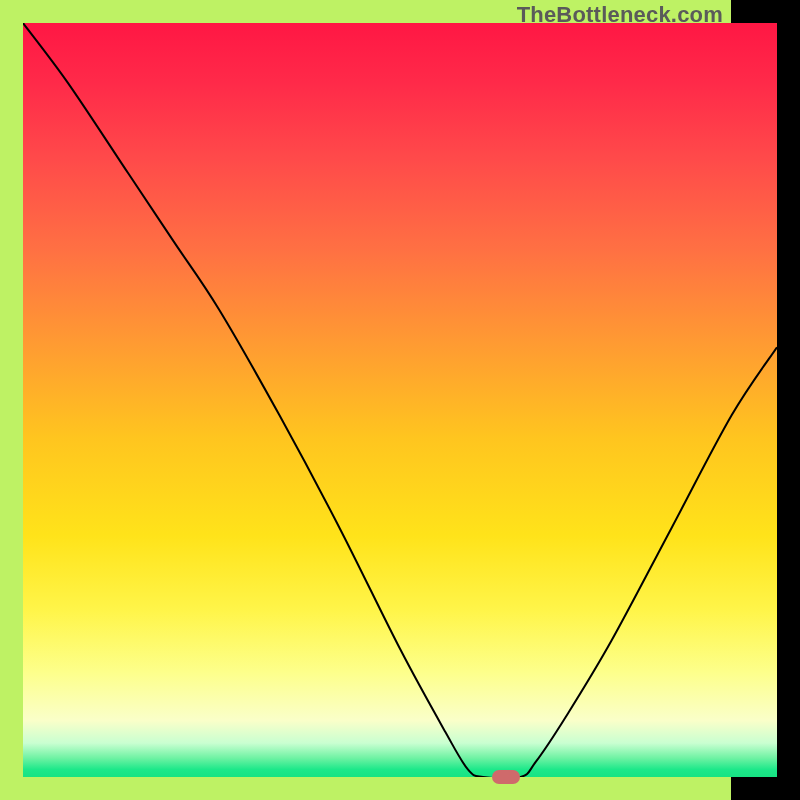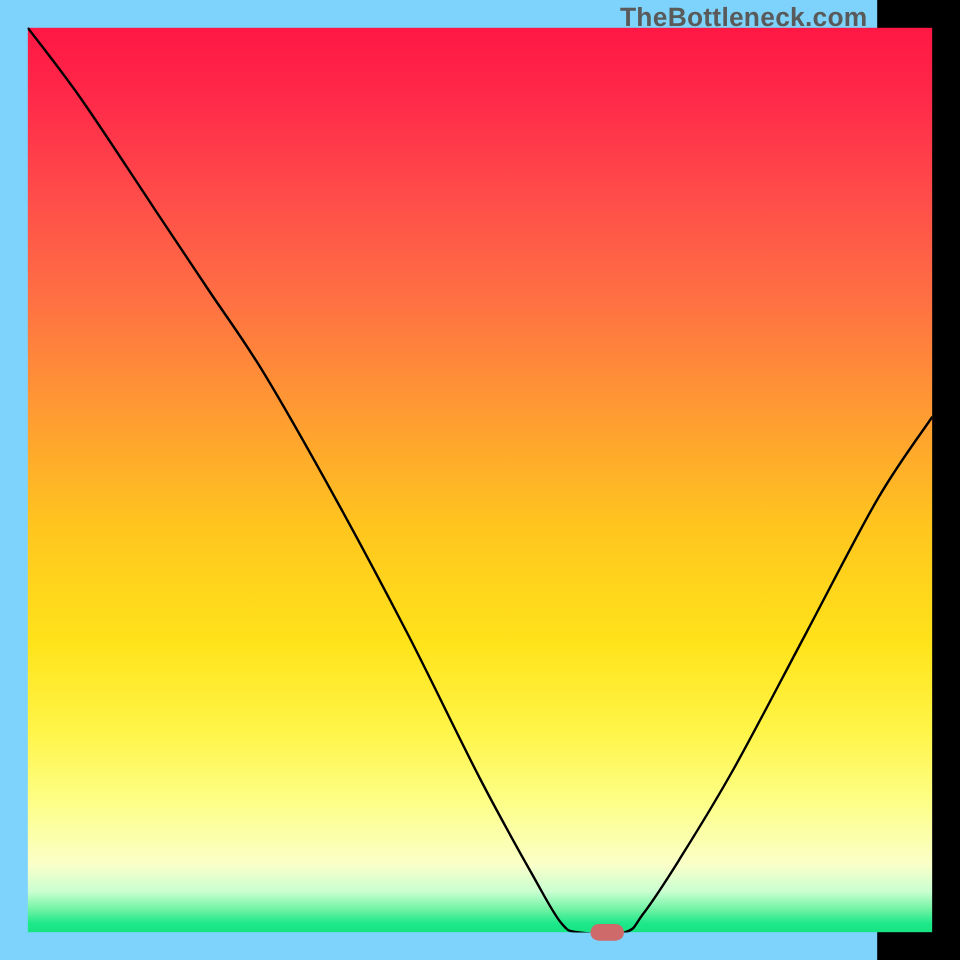--- a/index.html
+++ b/index.html
@@ -8,21 +8,21 @@
     width: 800px;
     height: 800px;
     background: #000;
     overflow: hidden;
     font-family: Arial, Helvetica, sans-serif;
   }
   .frame {
     position: relative;
     width: 731px;
     height: 800px;
-    background: #7dd3fc;
+    background: #bef264;
   }
   .watermark {
     position: absolute;
     top: 2px;
     right: 8px;
     color: #5a5a5a;
     font-size: 22px;
     font-weight: 600;
     letter-spacing: 0.2px;
     z-index: 10;

